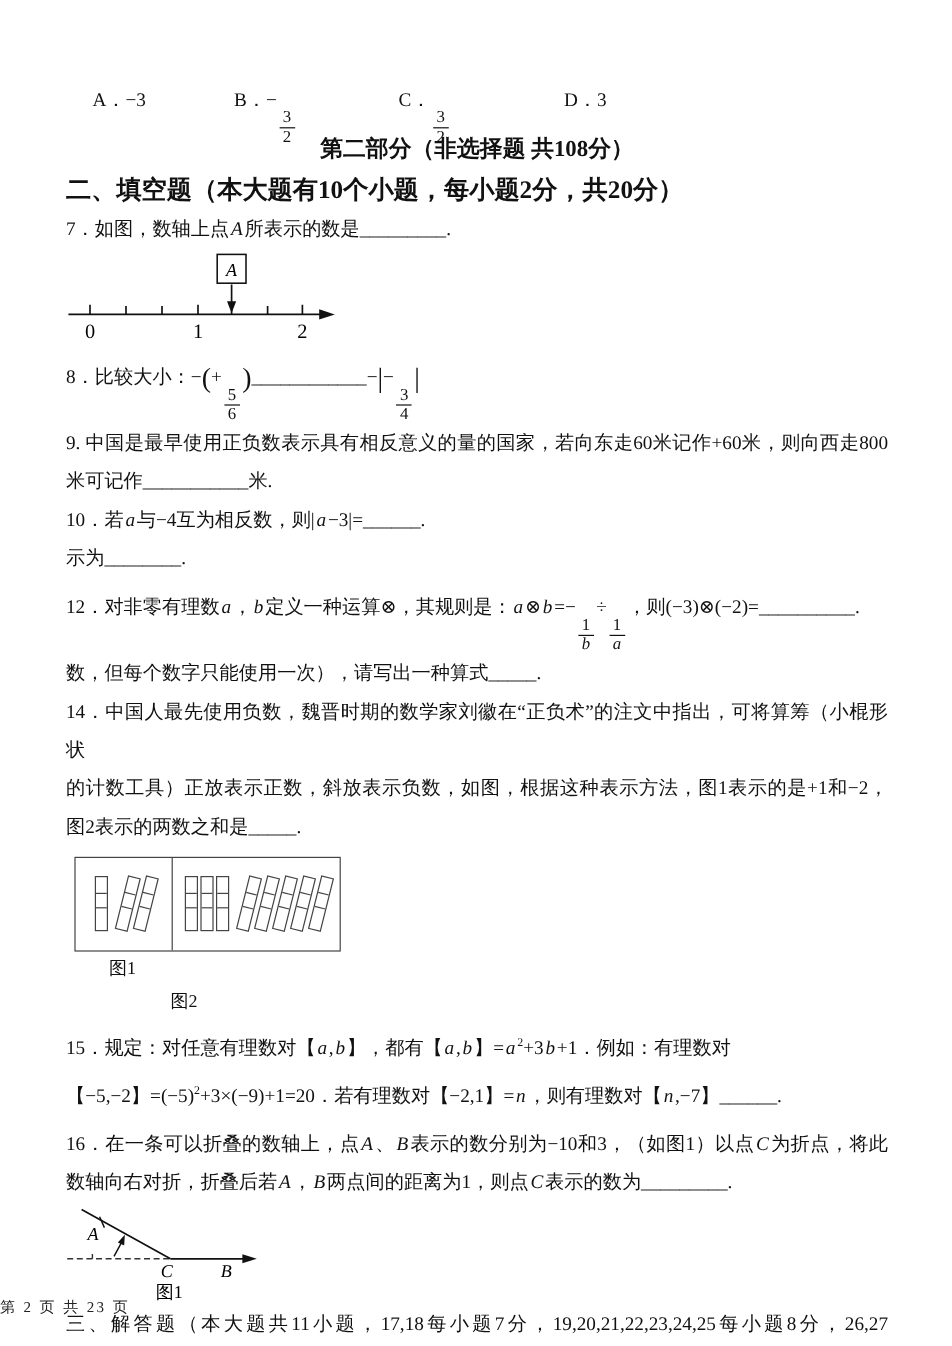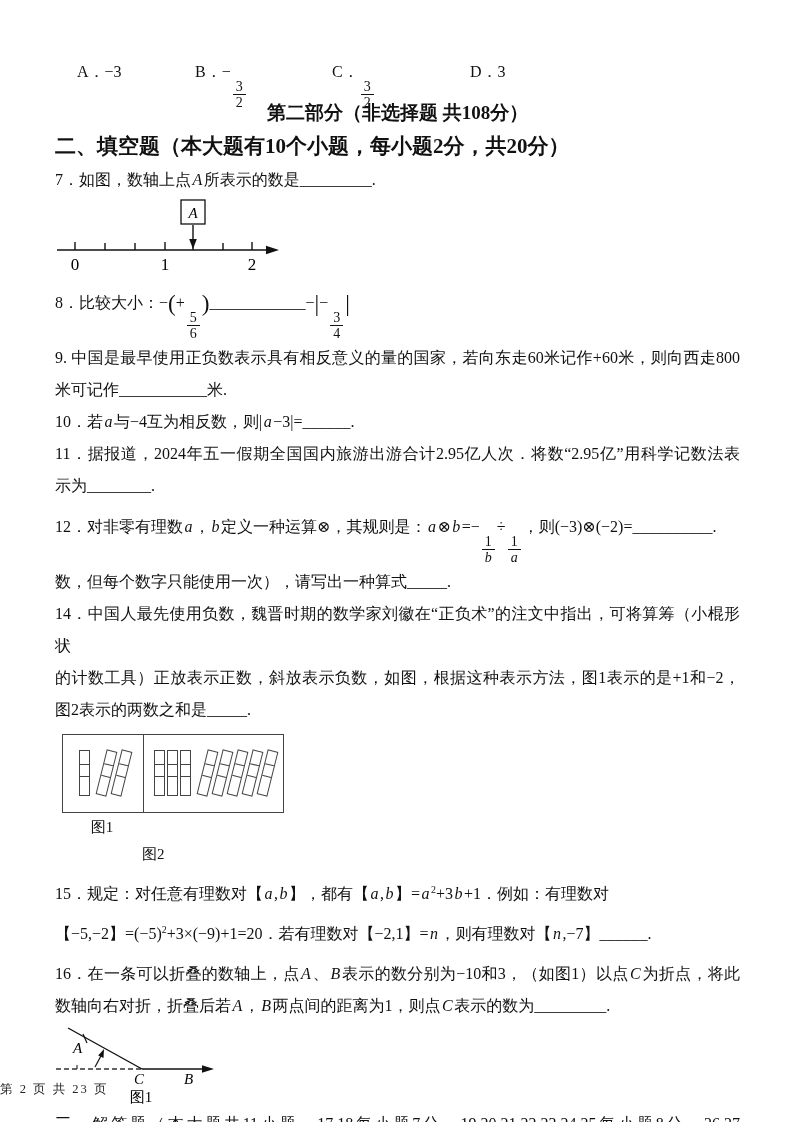--- a/index.html
+++ b/index.html
@@ -1,18 +1,18 @@
 <!DOCTYPE html>
 <html><head>
 <meta charset="utf-8">
 <style>
   html,body{margin:0;padding:0;background:#fff;}
   .page{
     position:relative;width:793px;height:1122px;background:#fff;overflow:hidden;
-    box-sizing:border-box;padding:46px 53px 0 55px;
+    box-sizing:border-box;padding:58px 53px 0 55px;
     font-family:"Liberation Serif","DejaVu Serif",serif;
     font-size:16px;color:#111;
   }
   .line{line-height:32px;text-align:left;}
   .line.fill{text-align:justify;text-align-last:justify;}
   .line.tall{line-height:50px;}
   .line.med{line-height:40px;}
   .it{font-style:italic;padding:0 1.5px;}
   sup{font-size:0.62em;line-height:0;}
   .big{font-size:1.45em;vertical-align:-0.14em;line-height:0;}
@@ -88,21 +88,20 @@
   <div class="line tall"><span>8．比较大小：</span><span>−</span><span class="big">(</span><span>+</span><span class="frac">
         <span class="fn">5</span>
         <span class="fd">6</span>
       </span><span class="big">)</span><span>____________</span><span>−</span><span class="big">|</span><span>−</span><span class="frac">
         <span class="fn">3</span>
         <span class="fd">4</span>
       </span><span class="big">|</span></div>
   <div class="line fill"><span>9. 中国是最早使用正负数表示具有相反意义的量的国家，若向东走60米记作+60米，则向西走800</span></div>
   <div class="line"><span>米可记作___________米.</span></div>
   <div class="line"><span>10．若</span><span class="it">a</span><span>与−4互为相反数，则</span><span>|</span><span class="it">a</span><span>−3|=</span><span>______.</span></div>
-  <div class="line fill"><span>11．据报道，2024年五一假期全国国内旅游出游合计2.95亿人次．将数“2.95亿”用科学记数法表</span></div>
   <div class="line"><span>示为________.</span></div>
   <div class="line tall"><span>12．对非零有理数</span><span class="it">a</span><span>，</span><span class="it">b</span><span>定义一种运算⊗，其规则是：</span><span class="it">a</span><span>⊗</span><span class="it">b</span><span>=−</span><span class="frac">
         <span class="fn">1</span>
         <span class="fd it">b</span>
       </span><span>÷</span><span class="frac">
         <span class="fn">1</span>
         <span class="fd it">a</span>
       </span><span>，则(−3)⊗(−2)=__________.</span></div>
   <div class="line"><span>数，但每个数字只能使用一次），请写出一种算式_____.</span></div>
   <div class="line fill"><span>14．中国人最先使用负数，魏晋时期的数学家刘徽在“正负术”的注文中指出，可将算筹（小棍形状</span></div>

